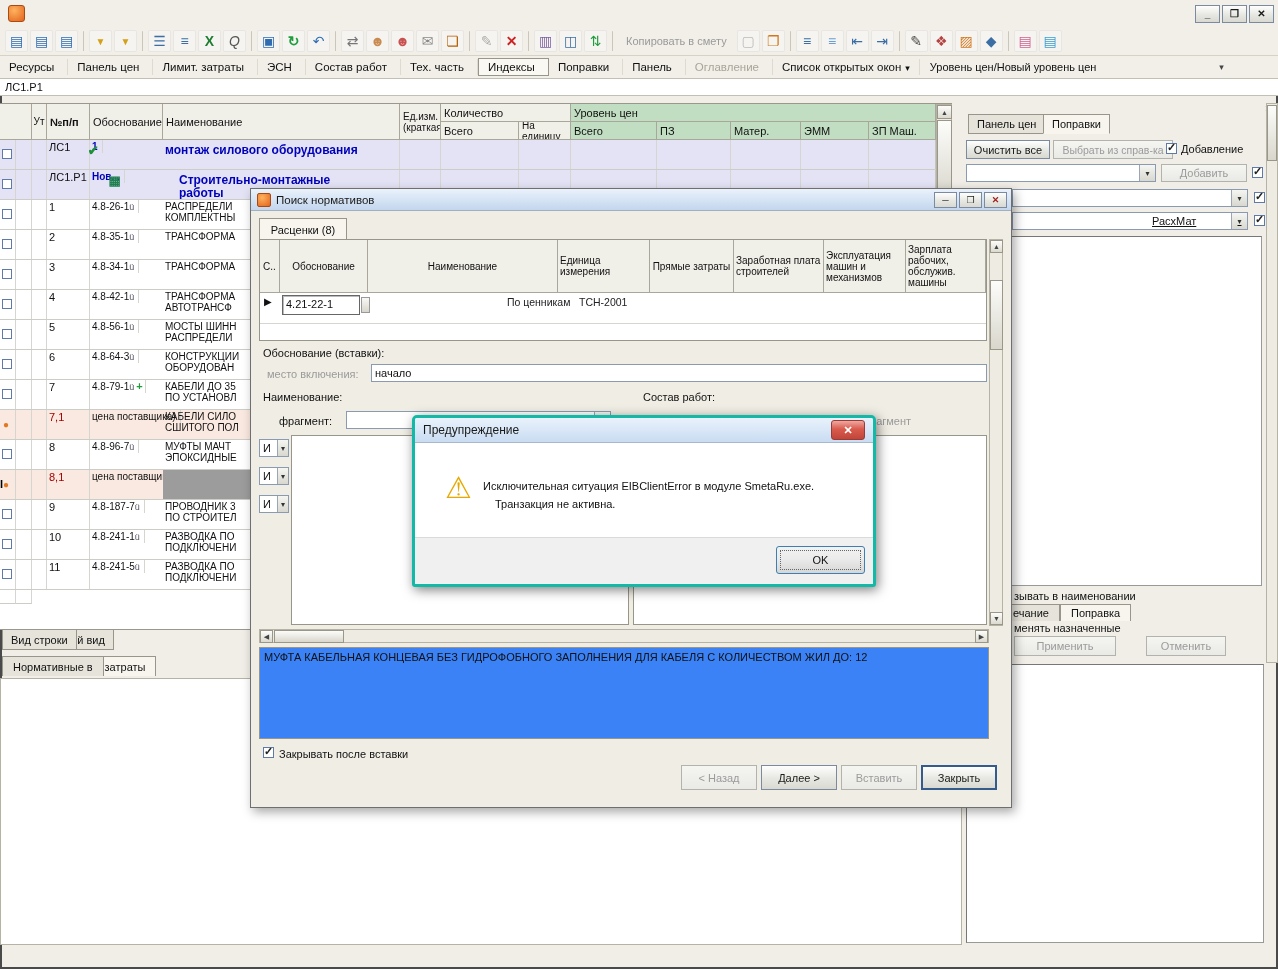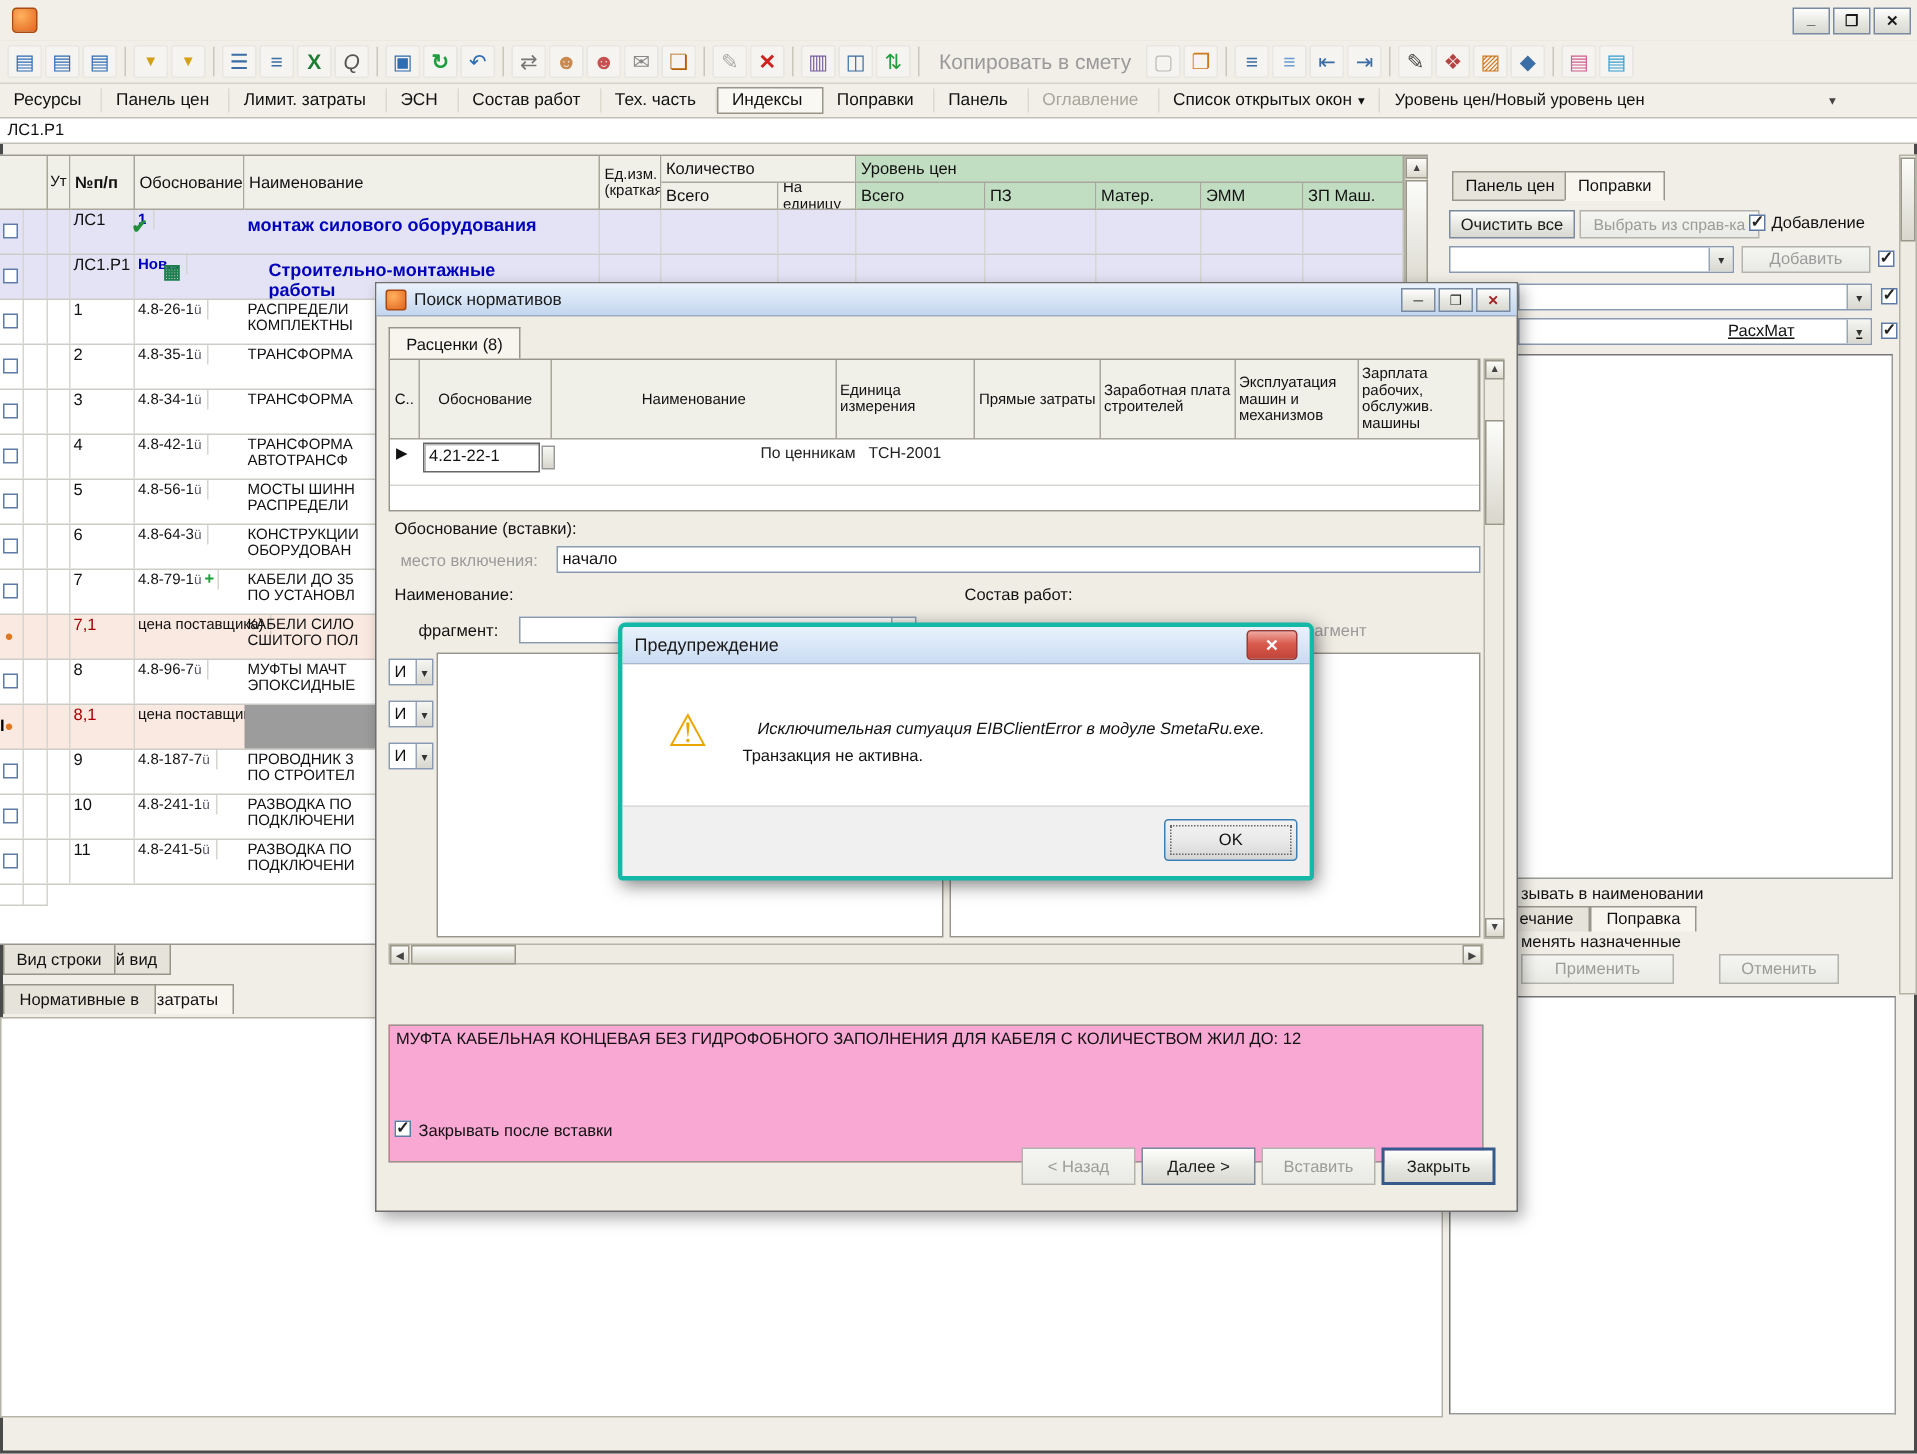--- a/index.html
+++ b/index.html
@@ -25,21 +25,21 @@
   
   #menubar{left:0;top:0;width:1278px;height:27px;background:#F1EFE8;border-bottom:1px solid #DAD7CB;display:flex;align-items:center;}
   #appicon{width:15px;height:15px;margin:0 8px 0 8px;border-radius:3px;background:radial-gradient(circle at 35% 30%,#ffb25e,#e2641e);border:1px solid #a84a12;}
   .mitem{padding:3px 8px;font-size:12px;}
   #winbtns{margin-left:auto;display:flex;gap:2px;margin-right:4px;}
   .wctl{width:25px;height:18px;font-size:10px;font-weight:bold;}
   
   #toolbar{left:0;top:27px;width:1278px;height:29px;background:#F1EFE8;border-bottom:1px solid #D5D2C6;display:flex;align-items:center;padding-left:4px;box-sizing:border-box;}
   .tbi{width:23px;height:22px;display:flex;align-items:center;justify-content:center;font-size:14px;border:1px solid rgba(0,0,0,0.06);border-radius:2px;margin:0 1px;box-sizing:border-box;background:rgba(255,255,255,0.35);}
   .tbi.sep{width:1px;height:20px;background:#C9C6BB;border:none;padding:0;margin:0 4px;font-size:0;}
-  .tbi.tbtext{width:auto;background:none;border:none;color:#9a9a9a;font-size:14px;padding:0 8px;}
+  .tbi.tbtext{width:auto;background:none;border:none;color:#9a9a9a;font-size:11px;padding:0 8px;}
   
   #tabstrip{left:0;top:56px;width:1278px;height:22px;background:#F1EFE8;border-bottom:1px solid #C9C6BB;display:flex;align-items:center;}
   .tstab{padding:2px 9px;font-size:11.5px;border-right:1px solid #DDDACF;white-space:nowrap;}
   .tstab.boxed{border:1px solid #98958A;background:#FAF8F2;}
   .tstab.disabled{color:#A8A59A;}
   #lvlcombo{display:flex;align-items:center;flex:1;margin:0 6px 0 10px;max-width:300px;}
   #lvlcombo .txt{white-space:nowrap;overflow:hidden;}
   #lvlcombo .arr{margin-left:auto;font-size:9px;color:#444;padding:0 6px;}
   
   #crumb{left:0;top:78px;width:1278px;height:18px;background:#fff;border-top:1px solid #C2BFB4;border-bottom:1px solid #C2BFB4;display:flex;align-items:center;padding-left:5px;box-sizing:border-box;font-size:11px;}
@@ -109,33 +109,33 @@
   #dtrow{position:relative;height:30px;border-bottom:1px solid #D6D6D0;}
   #dtrow .mk{position:absolute;left:4px;top:3px;font-size:10px;}
   #dtrow .edit{position:absolute;left:22px;top:2px;width:78px;height:20px;border:1px solid #666;box-shadow:inset 1px 1px 0 #bbb;background:#fff;font-size:11px;padding:2px 0 0 3px;box-sizing:border-box;}
   #dtrow .hdl{position:absolute;left:101px;top:4px;width:9px;height:16px;background:linear-gradient(#f8f8f5,#d8d6cb);border:1px solid #999;box-sizing:border-box;}
   #dtrow .note{position:absolute;top:3px;font-size:10.5px;color:#222;white-space:nowrap;}
   .dlist{position:absolute;background:#fff;border:1px solid #98958A;box-sizing:border-box;}
   .andcombo{position:absolute;width:30px;height:18px;}
   
   #dvsb{position:absolute;left:738px;top:50px;width:14px;height:387px;}
   #dhsb{position:absolute;left:8px;top:440px;width:730px;height:14px;}
-  #dresult{position:absolute;left:8px;top:458px;width:730px;height:92px;background:#f9a8d4;border:1px solid #98958A;box-sizing:border-box;font-size:11px;padding:3px 4px;margin-top:36px;}
+  #dresult{position:absolute;left:8px;top:458px;width:730px;height:92px;background:#3b82f6;border:1px solid #98958A;box-sizing:border-box;font-size:11px;padding:3px 4px;}
   .dbtn{position:absolute;top:576px;width:76px;height:25px;}
   
   #wdlg{left:412px;top:415px;width:458px;height:166px;background:#F0F0F0;border:3px solid #14b8a6;border-radius:5px 5px 3px 3px;
         box-shadow:2px 3px 12px rgba(0,0,0,0.5);z-index:20;overflow:hidden;}
   #wtitle{position:absolute;left:0;top:0;right:0;height:25px;background:linear-gradient(#E9F2FC,#C9DCF2);border-bottom:1px solid #A8B8CC;display:flex;align-items:center;padding:0 8px;box-sizing:border-box;}
   #wtitle .ttl{font-size:12px;color:#1a1a1a;}
   #wclose{margin-left:auto;width:32px;height:18px;border:1px solid #9a3b38;border-radius:3px;
         background:linear-gradient(#F0A8A0,#D95B4E 45%,#C04538);color:#fff;font-size:11px;font-weight:bold;
         display:flex;align-items:center;justify-content:center;}
   #wbody{position:absolute;left:0;top:25px;right:0;height:94px;background:#fff;}
   #wicon{position:absolute;left:30px;top:30px;font-size:30px;color:#E8A800;line-height:30px;}
-  #wl1{position:absolute;left:90px;top:37px;font-size:11px;font-style:italic;}
+  #wl1{position:absolute;left:68px;top:37px;font-size:11px;}
   #wl2{position:absolute;left:80px;top:55px;font-size:11px;}
   #wfoot{position:absolute;left:0;right:0;top:119px;bottom:0;background:#F0F0F0;border-top:1px solid #DADADA;}
   #wok{position:absolute;left:361px;top:8px;width:87px;height:26px;border:1px solid #3C7FB1;border-radius:3px;
        background:linear-gradient(#F2F2F2,#EBEBEB 45%,#D6D6D6);display:flex;align-items:center;justify-content:center;font-size:11px;}
   #wok::after{content:"";position:absolute;inset:3px;border:1px dotted #666;}
   
   #statusbar{left:0;top:947px;width:1278px;height:22px;background:#F2F0EA;border-top:1px solid #A9A69B;box-sizing:border-box;}
   .sseg{position:absolute;top:2px;bottom:2px;border:1px solid #C9C6BB;border-top-color:#A9A69B;border-left-color:#A9A69B;box-sizing:border-box;}
 </style>
 </head>

